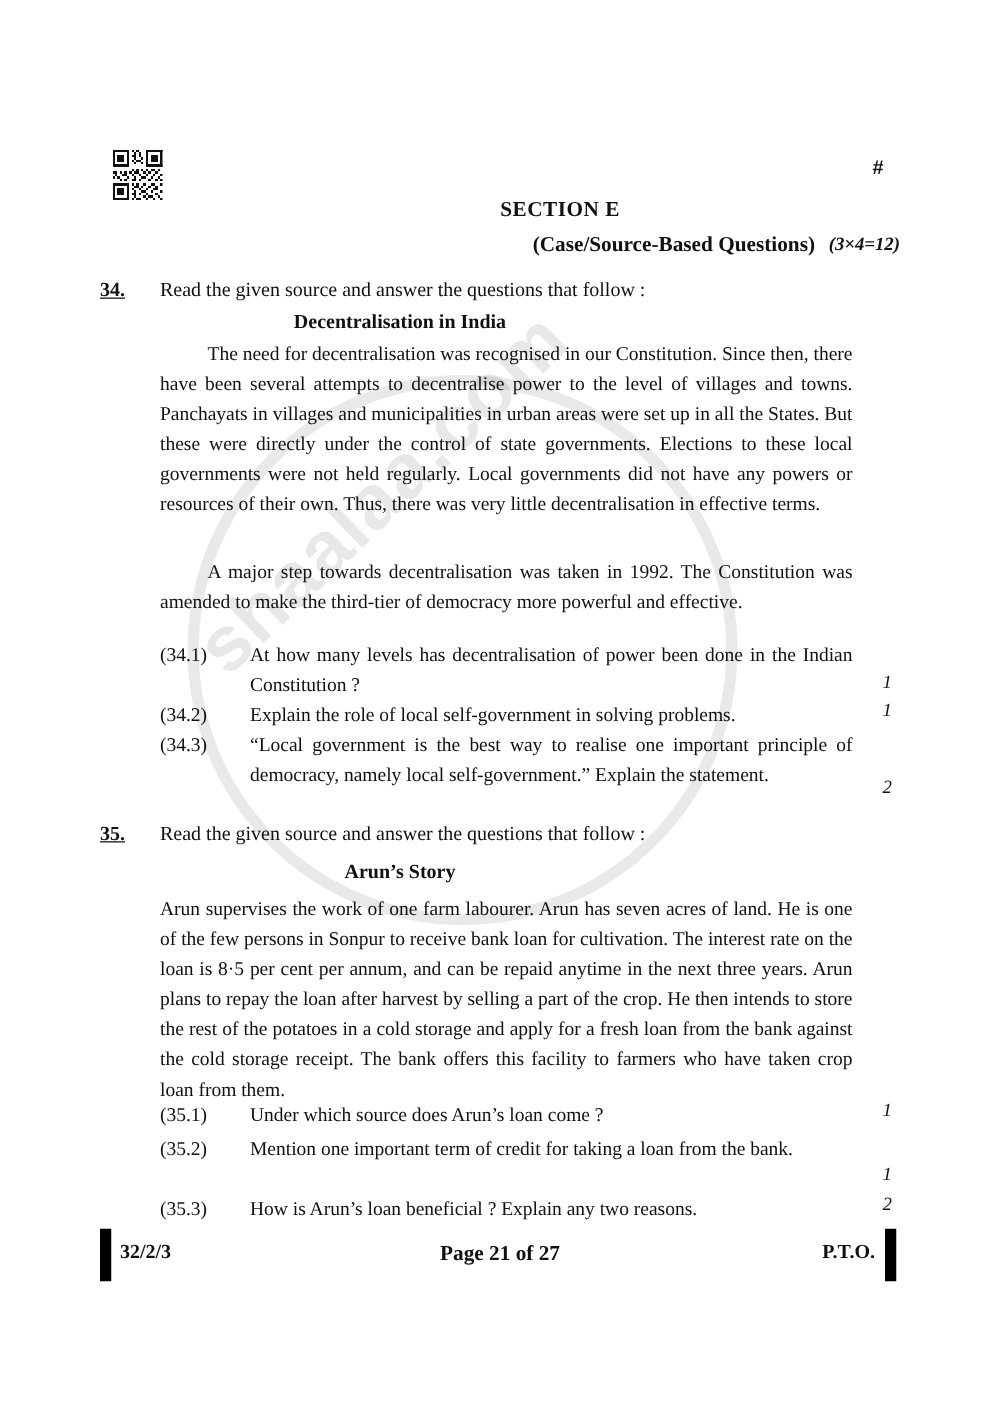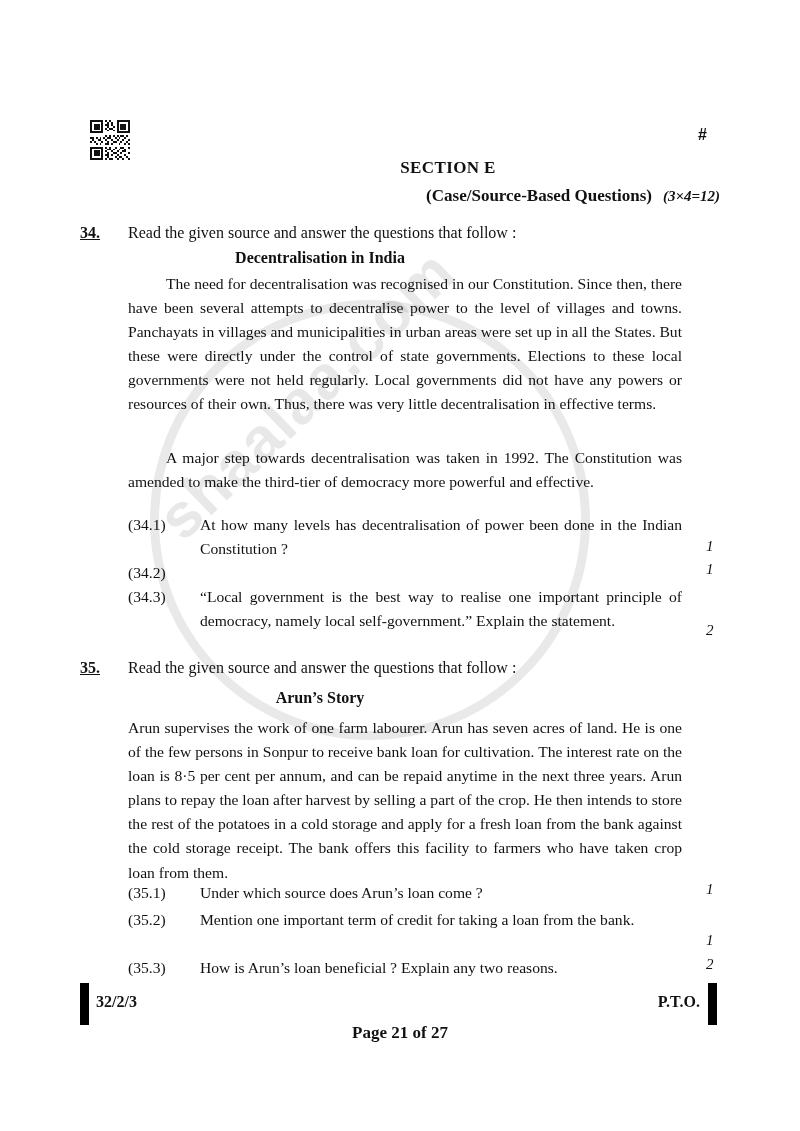--- a/index.html
+++ b/index.html
@@ -190,21 +190,20 @@
     font-weight: bold;
   }
   #footer-page {
     position: absolute;
     left: 0;
     top: 10px;
     width: 800px;
     text-align: center;
     font-size: 17px;
     font-weight: bold;
-    margin-top: 30px;
   }
   #footer-pto {
     position: absolute;
     left: 620px;
     top: 10px;
     width: 80px;
     text-align: right;
     font-size: 16px;
     font-weight: bold;
   }
@@ -335,20 +334,21 @@
       <div class="para indent" style="top:446px">A major step towards decentralisation was taken in 1992. The Constitution was amended to make the third-tier of democracy more powerful and effective.</div>
 
       <div class="subq" style="top:513px">
         <span class="lbl">(34.1)</span>
         <span class="txt">At how many levels has decentralisation of power been done in the Indian Constitution ?</span>
       </div>
       <div class="mark" style="top:538px">1</div>
 
       <div class="subq" style="top:561px">
         <span class="lbl">(34.2)</span>
+        <span class="txt nojust">Explain the role of local self-government in solving problems.</span>
       </div>
       <div class="mark" style="top:561px">1</div>
 
       <div class="subq" style="top:585px">
         <span class="lbl">(34.3)</span>
         <span class="txt">“Local government is the best way to realise one important principle of democracy, namely local self-government.” Explain the statement.</span>
       </div>
       <div class="mark" style="top:622px">2</div>
     </div>
 

